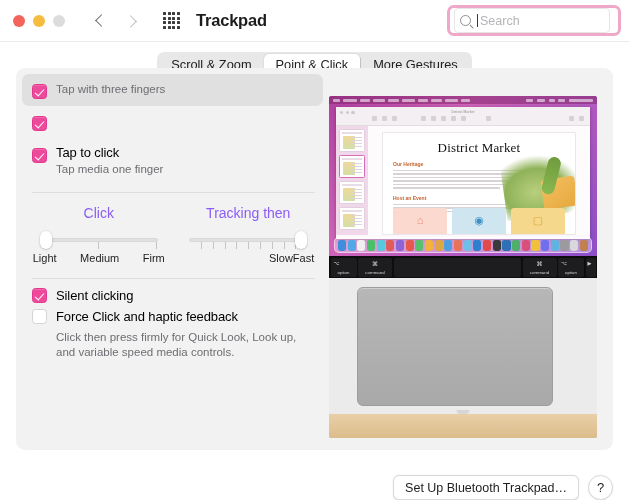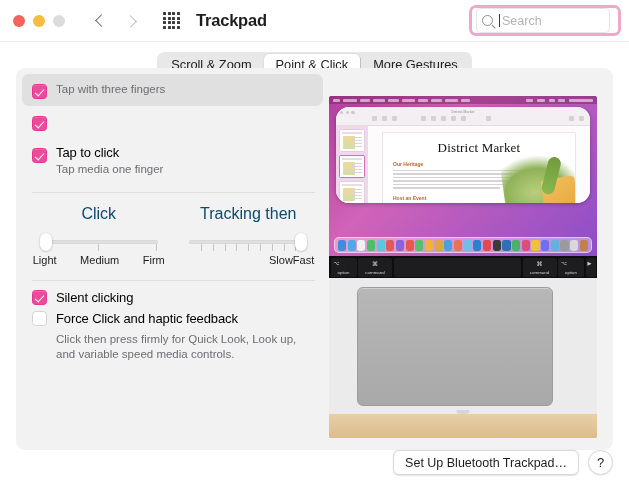--- a/index.html
+++ b/index.html
@@ -88,21 +88,21 @@
     margin-left: 16px;
     font-size: 16.5px;
     font-weight: 700;
     color: #1d1d1f;
     letter-spacing: -0.2px;
   }
 
   .searchwrap {
     position: absolute;
     right: 8px; top: 5px;
-    width: 152px; height: 31px;
+    width: 174px; height: 31px;
     border-radius: 7px;
     border: 3px solid #f0a8c8;
     background: #ffffff;
     display: flex;
     align-items: center;
     padding: 0 6px;
   }
   .searchwrap .inner {
     width: 100%; height: 100%;
     display: flex;
@@ -269,22 +269,22 @@
   }
 
   
   .sliders {
     display: flex;
     padding: 12px 12px 0 12px;
     gap: 8px;
   }
   .sgroup { flex: 1; display: flex; flex-direction: column; align-items: center; }
   .slabel {
-    font-size: 16px;
-    color: #0c4a6e;
+    font-size: 14px;
+    color: #8b5cf6;
     margin-bottom: 10px;
   }
   .strack {
     position: relative;
     width: 118px;
     height: 18px;
   }
   .sbar {
     position: absolute;
     left: 0; top: 7px;
@@ -362,23 +362,23 @@
     background: rgba(130,40,110,0.55);
   }
   .pv-menubar i {
     position: absolute; top: 2.5px;
     height: 3px; background: rgba(255,255,255,0.55);
     border-radius: 1px;
   }
   .pv-win {
     position: absolute;
     left: 7px; top: 11px;
-    width: 254px; height: 96px;
+    width: 254px; height: 132px;
     background: #fbf7fa;
-    border-radius: 13px;
+    border-radius: 0;
     overflow: hidden;
     box-shadow: 0 1px 4px rgba(0,0,0,0.3);
   }
   .pv-toolbar {
     position: relative;
     height: 19px;
     background: #f3eff2;
     border-bottom: 1px solid #e3dde2;
   }
   .pv-tb-dots {
@@ -543,21 +543,21 @@
     width: 100%; height: 24px;
     background: linear-gradient(180deg,#e8cfa6,#dcbd8c);
   }
 
   
   .bottombar {
     position: absolute;
     left: 0; bottom: 0;
     width: 629px; height: 50px;
     display: flex;
-    align-items: flex-start;
+    align-items: flex-end;
     justify-content: flex-end;
     gap: 9px;
     padding-right: 16px;
   }
   .btn {
     height: 25px;
     padding: 0 11px;
     background: #ffffff;
     border: 0.5px solid #d9d9d9;
     border-radius: 6px;

